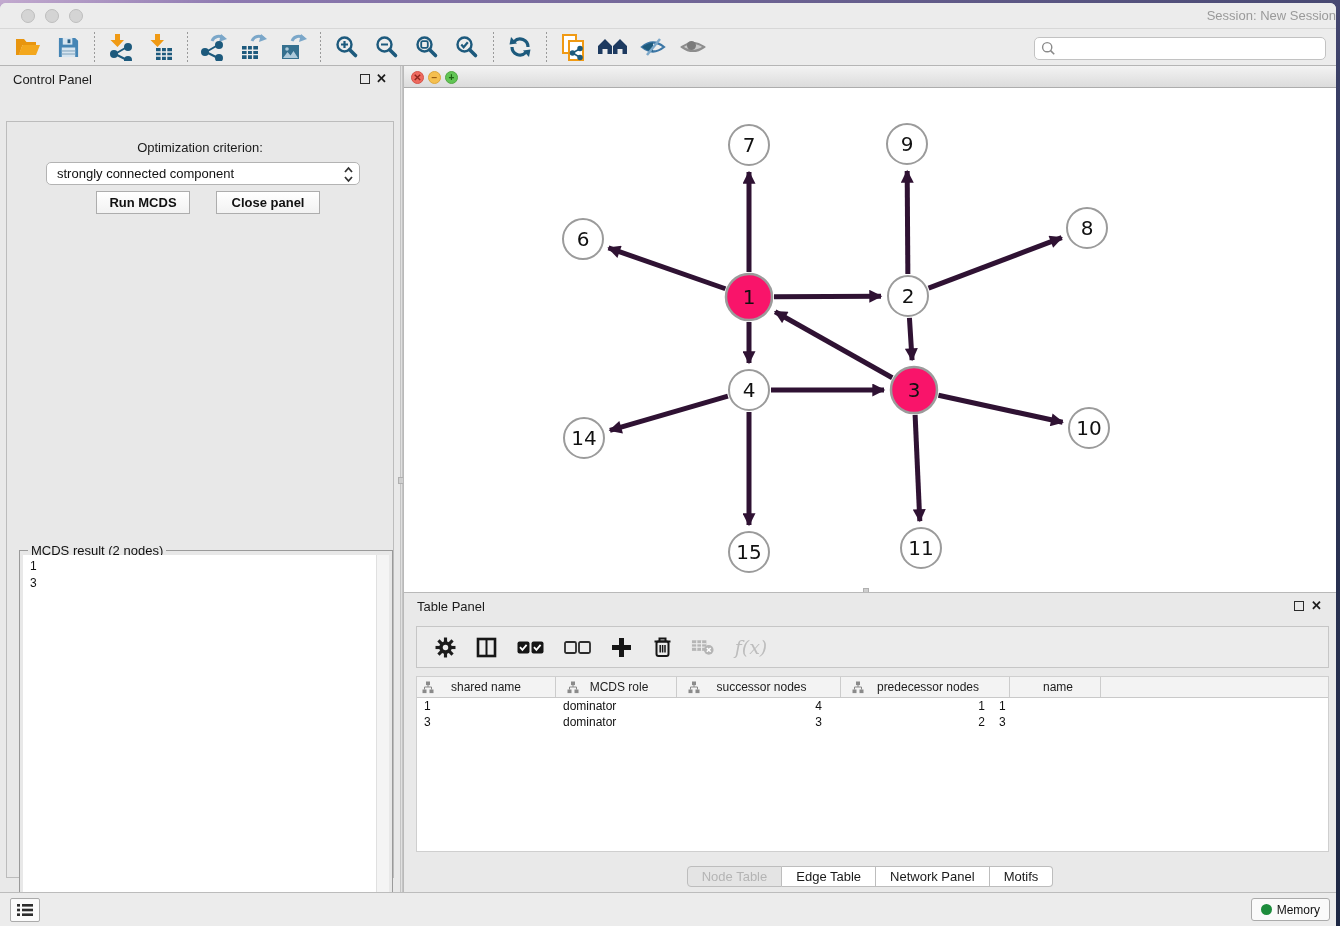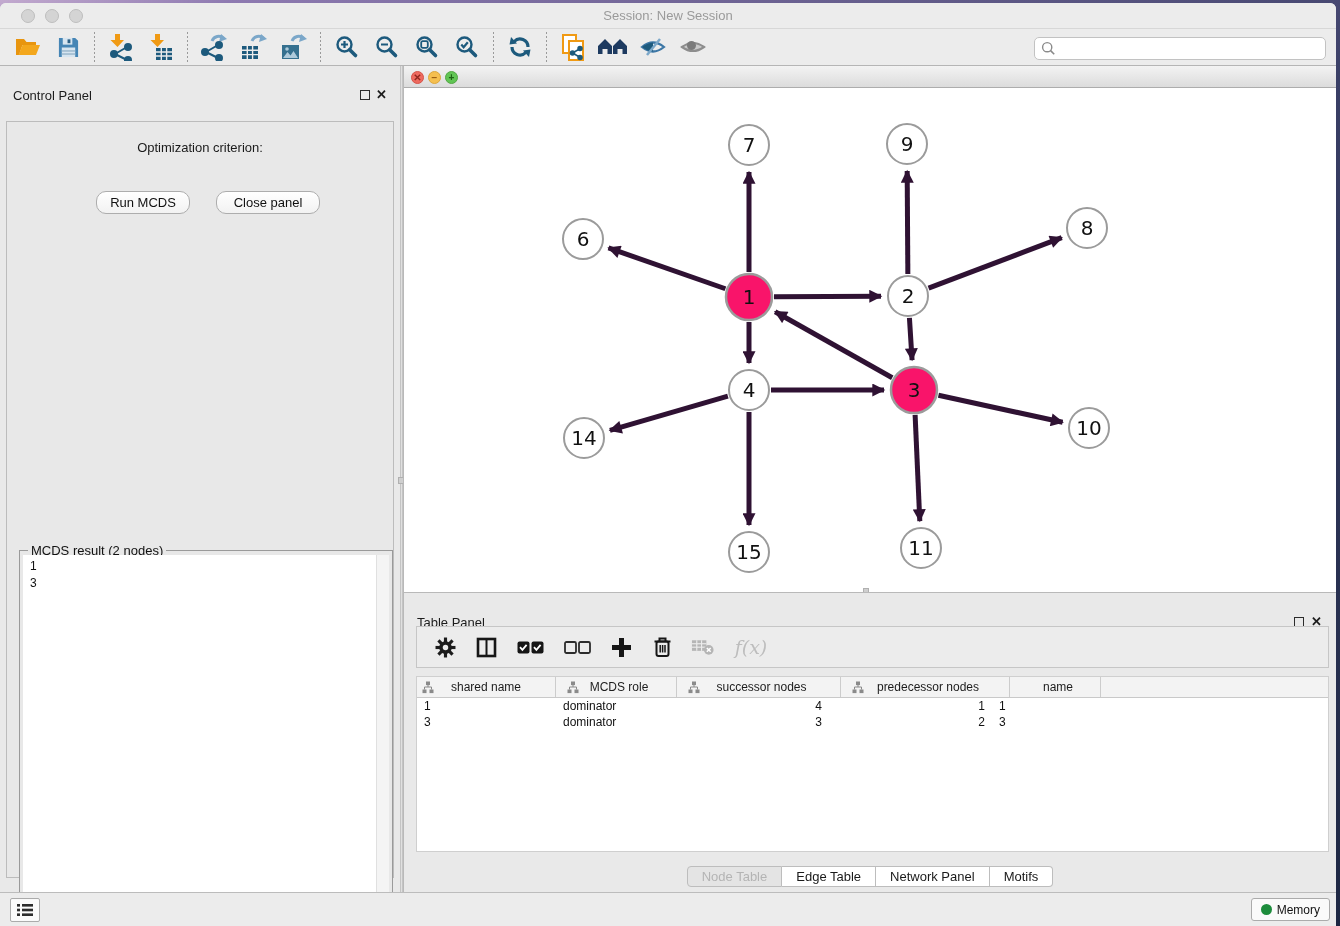--- a/index.html
+++ b/index.html
@@ -8,39 +8,39 @@
     font-family:"Liberation Sans", sans-serif;
     background:linear-gradient(160deg,#c3aacf 0%,#8e7ab1 6%,#3a3f66 40%,#1d2743 100%);
     position:relative;
   }
   .window {
     position:absolute; left:0; top:3px; width:1336px; height:923px;
     background:#ececec; border-radius:6px 6px 0 0; overflow:hidden;
   }
   
   .titlebar { position:absolute; left:0; top:0; width:100%; height:25px; background:#ececec; }
-  .titlebar .title { position:absolute; left:0; right:0; top:5px; text-align:center; font-size:13px; color:#9a9a9a; }
+  .titlebar .title { position:absolute; left:0; right:0; top:5px; text-align:right; font-size:13px; color:#9a9a9a; }
   .tl { position:absolute; top:6px; width:14px; height:14px; border-radius:50%; background:#d4d4d4; border:1px solid #bdbdbd; }
   
   .toolbar {
     position:absolute; left:0; top:25px; width:100%; height:38px;
     background:#ececec; border-top:1px solid #d7d7d7; border-bottom:1px solid #b5b5b5;
     display:flex; align-items:center; padding-left:8px;
   }
   .tb-btn { width:40px; height:32px; display:flex; align-items:center; justify-content:center; flex:0 0 auto; }
   .tb-sep { width:1px; height:30px; margin:0 6px; flex:0 0 auto;
     background-image:linear-gradient(#9a9a9a 40%, transparent 40%); background-size:1px 4px; }
   .searchbox {
     position:absolute; right:10px; top:8px; width:292px; height:23px;
     background:#fff; border:1px solid #c2c2c2; border-radius:5px;
     display:flex; align-items:center; padding-left:6px;
   }
   
   .control-panel { position:absolute; left:0; top:63px; width:400px; height:826px; background:#e9e9e9; }
-  .panel-header { position:absolute; left:0; top:0; width:100%; height:26px;margin-top:16px; }
+  .panel-header { position:absolute; left:0; top:0; width:100%; height:26px; }
   .panel-title { position:absolute; left:13px; top:6px; font-size:13px; color:#1c1c1c; }
   .win-float { position:absolute; top:8px; width:10px; height:10px; border:1.5px solid #2b2b2b; background:transparent; }
   .win-close { position:absolute; top:5px; font-size:13px; font-weight:bold; color:#1c1c1c; line-height:15px; }
   .cp-tabs { position:absolute; left:0; top:31px; width:100%; display:flex; justify-content:center; }
   .tab-seg { display:flex; }
   .tab-seg .tab {
     height:21px; padding:0 14px; background:#fff; border:1px solid #bdbdbd; border-left:none;
     font-size:13px; color:#1a1a1a; display:flex; align-items:center; font-weight:500;
   }
   .tab-seg .tab:first-child { border-left:1px solid #bdbdbd; border-radius:4px 0 0 4px; }
@@ -49,22 +49,22 @@
   .cp-body { position:absolute; left:6px; top:55px; width:388px; height:757px; border:1px solid #bcbcbc; background:#e8e8e8; }
   .opt-label { position:absolute; left:0; width:100%; top:18px; text-align:center; font-size:13px; color:#1a1a1a; }
   .select {
     position:absolute; left:39px; top:40px; width:314px; height:23px; background:#fff;
     border:1px solid #b3b3b3; border-radius:5px; font-size:13px; color:#111;
     display:flex; align-items:center; padding-left:10px;
   }
   .select .stepper { position:absolute; right:4px; top:2px; }
   .btn {
     position:absolute; height:23px; background:linear-gradient(#ffffff,#f2f2f2);
-    border:1px solid #adadad; border-radius:10px; font-size:13px; color:#111;
-    display:flex; align-items:center; justify-content:center;
+    border:1px solid #adadad; border-radius:0; font-size:13px; color:#111;
+    display:flex; align-items:center; justify-content:center;font-weight:bold;
   }
   .mcds-fieldset {
     position:absolute; left:12px; top:428px; width:374px; height:380px;
     border:1px solid #9a9a9a; background:#e8e8e8;
   }
   .mcds-legend { position:absolute; left:8px; top:-8px; background:#e8e8e8; padding:0 3px; font-size:13px; color:#111; }
   .mcds-text { position:absolute; left:3px; top:4px; right:16px; bottom:4px; background:#fff; font-size:12px; color:#111; padding:3px 0 0 7px; line-height:17px; }
   .mcds-scroll { position:absolute; top:4px; right:3px; bottom:4px; width:13px; background:#f4f4f4; border-left:1px solid #e0e0e0; }
   
   .splitter-v { position:absolute; left:400px; top:63px; width:3px; height:826px; background:#e0e0e0; border-left:1px solid #c4c4c4; border-right:1px solid #c4c4c4; }
@@ -268,20 +268,29 @@
   </div>
 
   <div class="control-panel">
     <div class="panel-header">
       <span class="panel-title">Control Panel</span>
       <span class="win-float" style="right:30px"></span>
       <span class="win-close" style="right:13px">✕</span>
     </div>
     <div class="cp-body">
       <div class="opt-label">Optimization criterion:</div>
+      <div class="select">
+        <span>strongly connected component</span>
+        <span class="stepper">
+          <svg width="13" height="19" viewBox="0 0 13 19">
+              <path d="M3 7 L6.5 3 L10 7" fill="none" stroke="#333" stroke-width="1.8"></path>
+              <path d="M3 12 L6.5 16 L10 12" fill="none" stroke="#333" stroke-width="1.8"></path>
+            </svg>
+        </span>
+      </div>
       <div class="btn" style="left:89px; top:69px; width:94px;">Run MCDS</div>
       <div class="btn" style="left:197px; top:69px; width:104px;margin-left:12px;">Close panel</div>
       <div class="mcds-fieldset">
         <span class="mcds-legend">MCDS result (2 nodes)</span>
         <div class="mcds-text" id="mcds-lines">
             <div>1</div>
             <div>3</div>
           </div>
         <div class="mcds-scroll"></div>
       </div>

